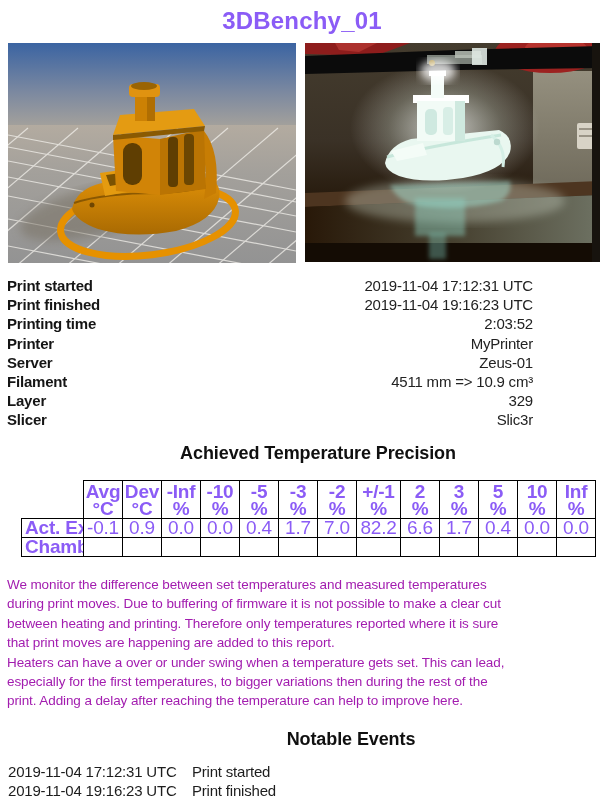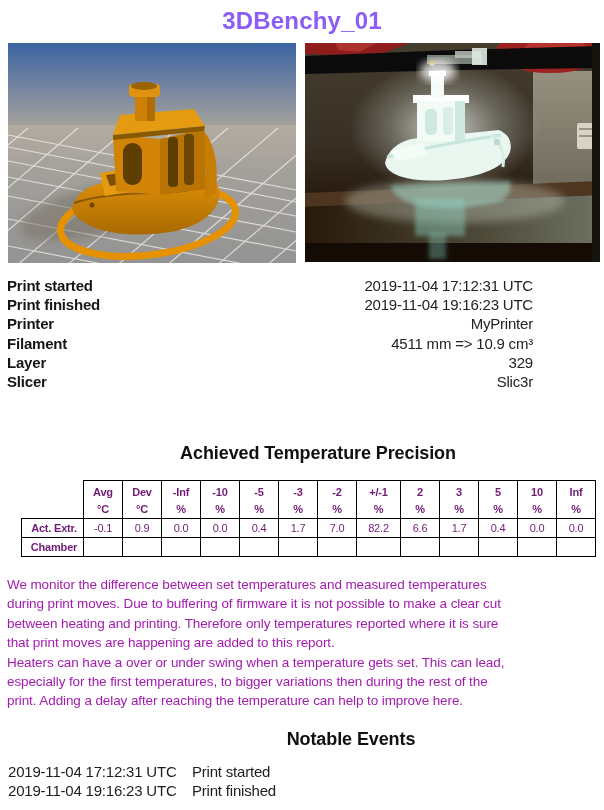--- a/index.html
+++ b/index.html
@@ -13,21 +13,21 @@
   .info{position:absolute;left:7px;top:276px;width:526px;}
   .irow{display:flex;justify-content:space-between;height:19.2px;
         font-size:15px;line-height:19.2px;letter-spacing:-.2px;}
   .ilabel{font-weight:700;color:#151515;}
   .ivalue{color:#222;}
   .h2{position:absolute;left:16px;width:604px;text-align:center;font-size:18px;
       font-weight:700;color:#101010;letter-spacing:-.1px;}
   .h2.temp{top:443px;}
   .h2.events{top:729px;padding-left:33px;}
   table.temps{position:absolute;left:21px;top:480px;border-collapse:collapse;
-      table-layout:fixed;width:574px;font-size:11px;color:#701a75;letter-spacing:-.2px;}
+      table-layout:fixed;width:574px;font-size:19px;color:#8b5cf6;letter-spacing:-.2px;}
   table.temps td{border:1px solid #000;text-align:center;padding:0;height:18px;
       line-height:18px;overflow:hidden;white-space:nowrap;}
   table.temps tr.head td{height:37px;font-weight:700;}
   table.temps td.corner{border:none;}
   table.temps td.rl{text-align:center;padding-left:3px;font-weight:700;}
   .cl,.cu{display:block;line-height:18px;}
   .cu{line-height:16px;}
   .paras{position:absolute;left:7px;top:575px;width:594px;font-size:13.5px;
          line-height:19.4px;letter-spacing:-.1px;color:#a21caf;}
   .para{white-space:pre-line;}
@@ -185,22 +185,30 @@
   <div class="info">
     <div class="irow">
       <span class="ilabel">Print started</span>
       <span class="ivalue">2019-11-04 17:12:31 UTC</span>
     </div>
     <div class="irow">
       <span class="ilabel">Print finished</span>
       <span class="ivalue">2019-11-04 19:16:23 UTC</span>
     </div>
     <div class="irow">
+      <span class="ilabel">Printing time</span>
+      <span class="ivalue">2:03:52</span>
+    </div>
+    <div class="irow">
       <span class="ilabel">Printer</span>
       <span class="ivalue">MyPrinter</span>
+    </div>
+    <div class="irow">
+      <span class="ilabel">Server</span>
+      <span class="ivalue">Zeus-01</span>
     </div>
     <div class="irow">
       <span class="ilabel">Filament</span>
       <span class="ivalue">4511 mm =&gt; 10.9 cm³</span>
     </div>
     <div class="irow">
       <span class="ilabel">Layer</span>
       <span class="ivalue">329</span>
     </div>
     <div class="irow">

